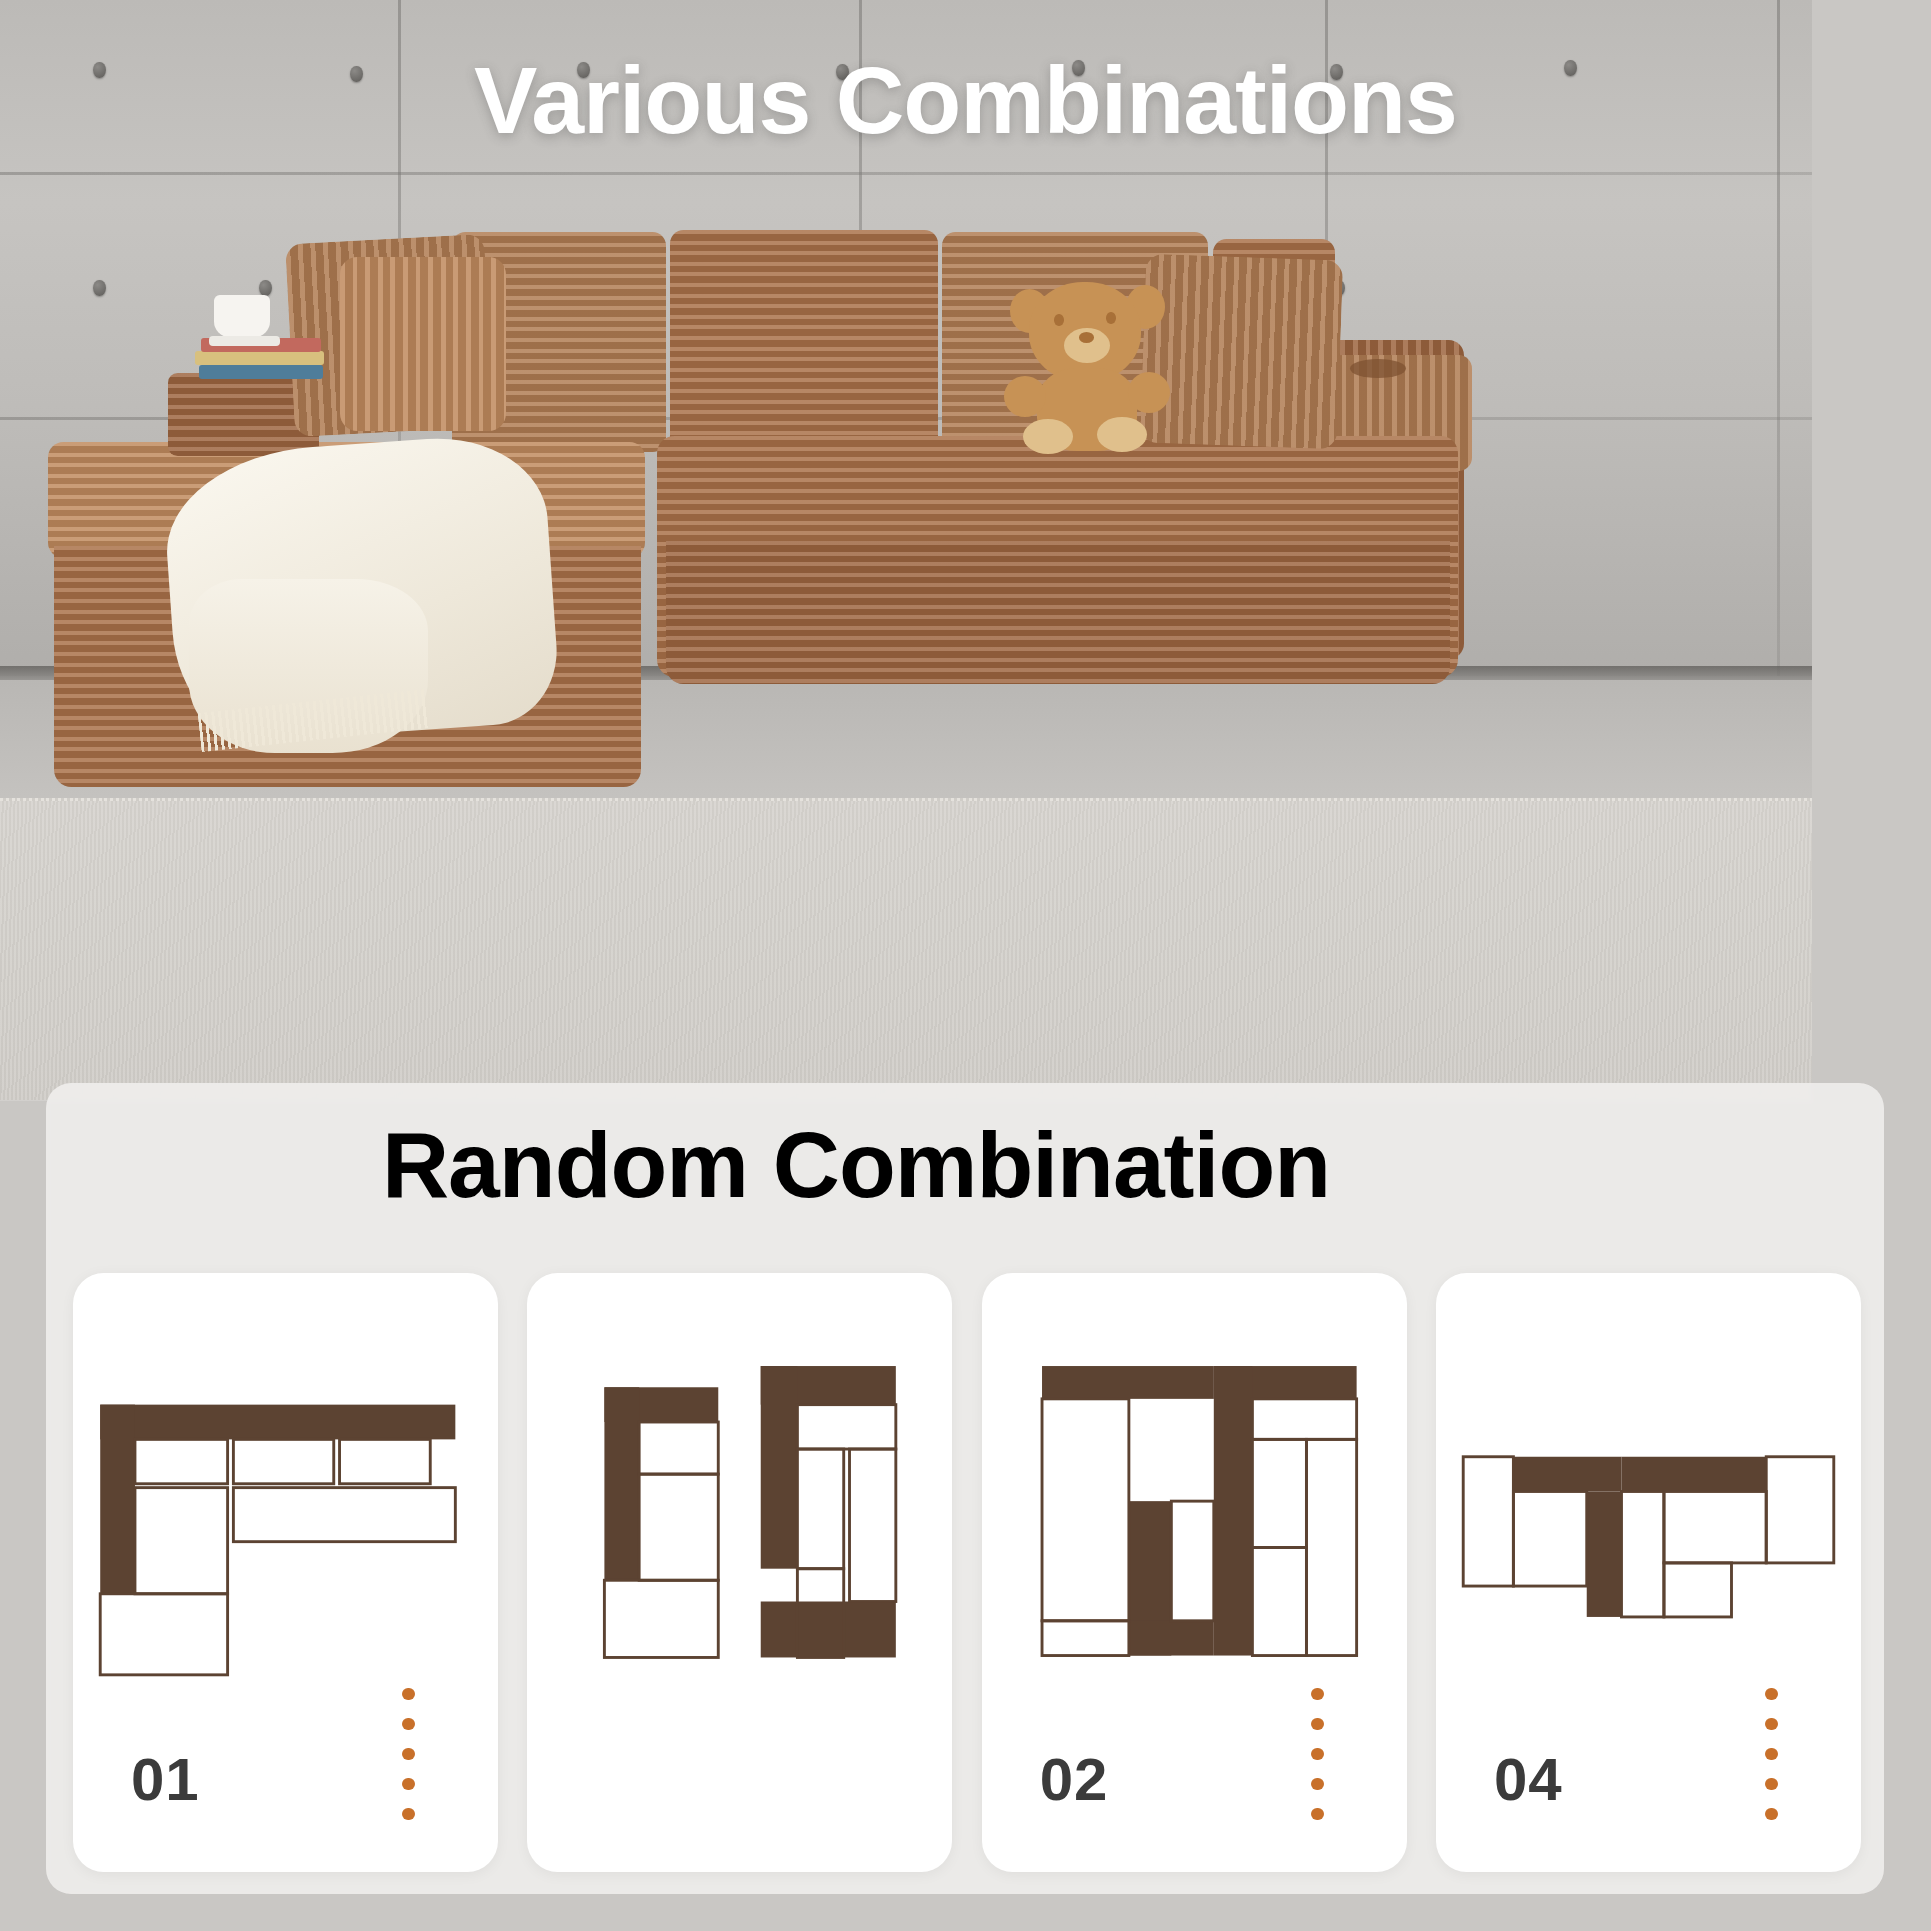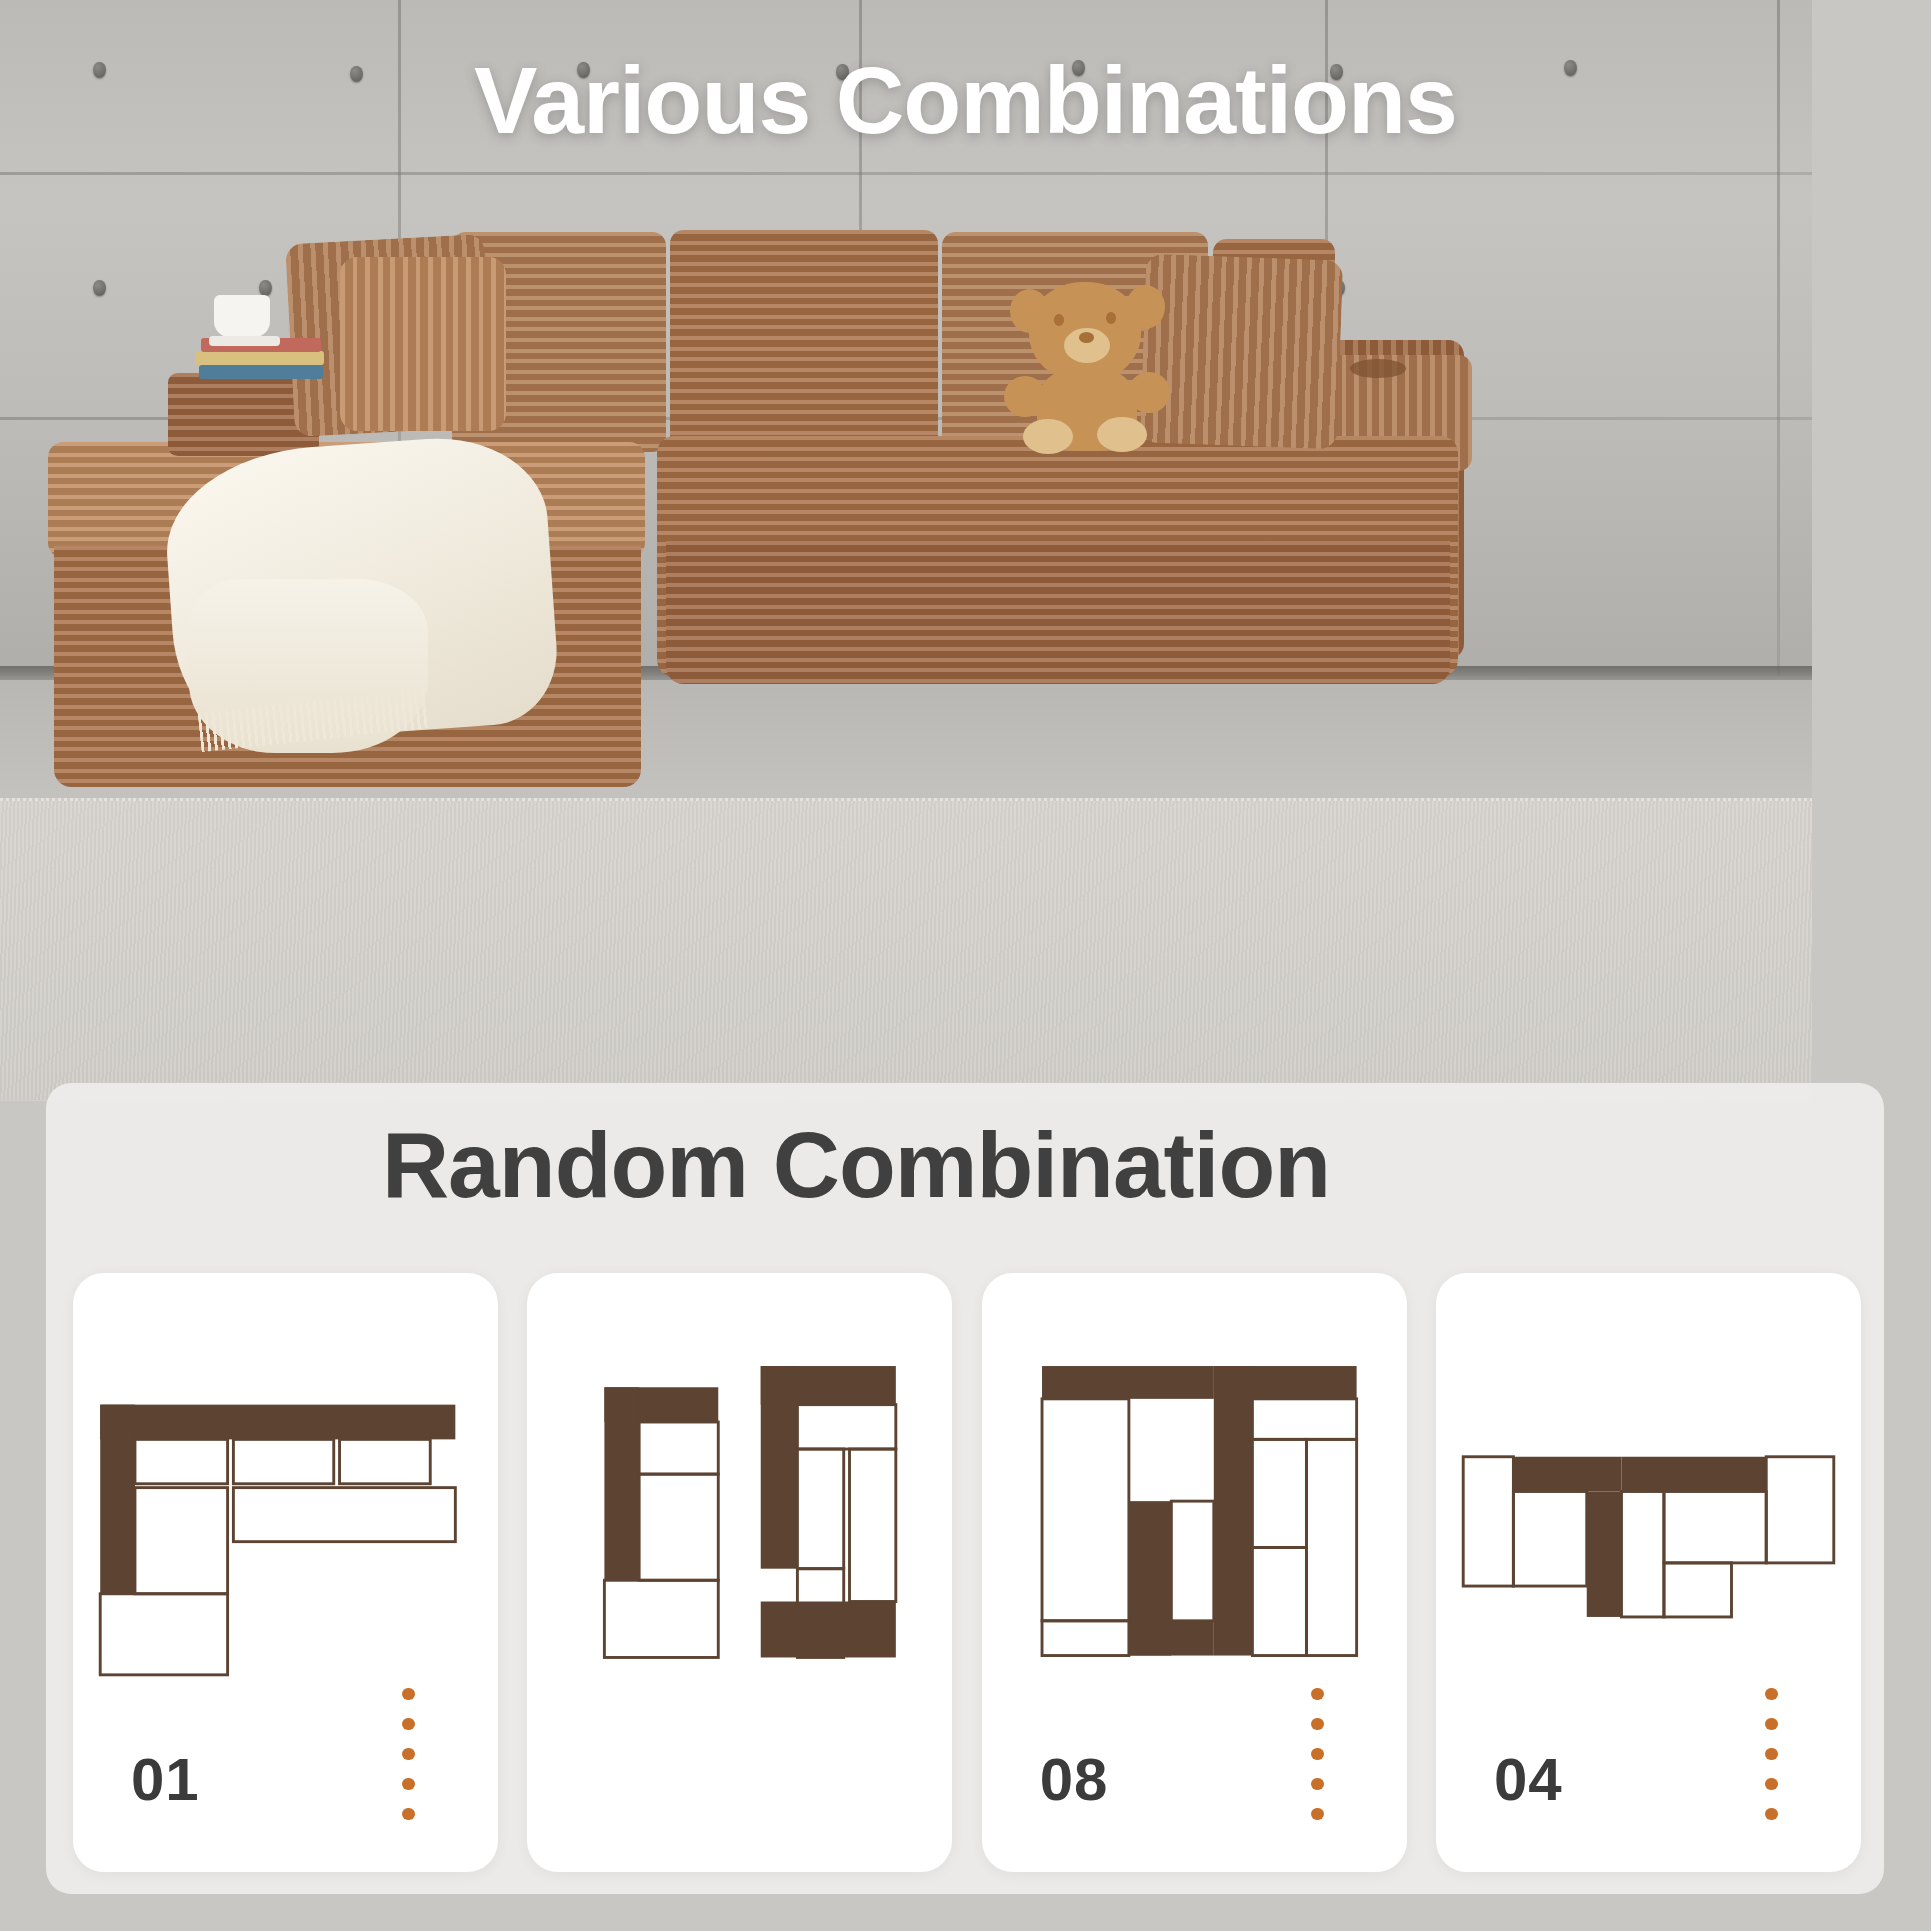--- a/index.html
+++ b/index.html
@@ -79,21 +79,21 @@
 
   
   .panel {
     position:absolute; left:46px; top:1083px; width:1838px; height:811px;
     background:rgba(244,243,241,.80);
     border-radius:25px;
     backdrop-filter:blur(1.9px);
   }
   .panel-title {
     position:absolute; left:0; top:1112px; width:1712px; text-align:center;
-    color:#404040; font-size:93px; font-weight:700; letter-spacing:-1px;
+    color:#000000; font-size:93px; font-weight:700; letter-spacing:-1px;
   }
 
   .cards {
     position:absolute; left:73px; top:1273px;
     width:1788px; height:599px;
     display:flex; justify-content:space-between;
   }
   .card {
     width:425px; height:599px;
     background:#ffffff; border-radius:31px;
@@ -282,21 +282,21 @@
           <rect x="62" y="320" width="90" height="36"></rect>
           <rect x="196" y="196" width="44" height="124"></rect>
           <rect x="280" y="90" width="108" height="42"></rect>
           <rect x="280" y="132" width="56" height="112"></rect>
           <rect x="280" y="244" width="56" height="112"></rect>
           <rect x="336" y="132" width="52" height="224"></rect>
         </g>
       </svg>
     </div>
     <div class="card-footer">
-      <div class="card-num">08</div>
+      <div class="card-num">02</div>
       <div class="dots">
         <span class="dot"></span>
         <span class="dot"></span>
         <span class="dot"></span>
         <span class="dot"></span>
         <span class="dot"></span>
       </div>
     </div>
   </div>
 

